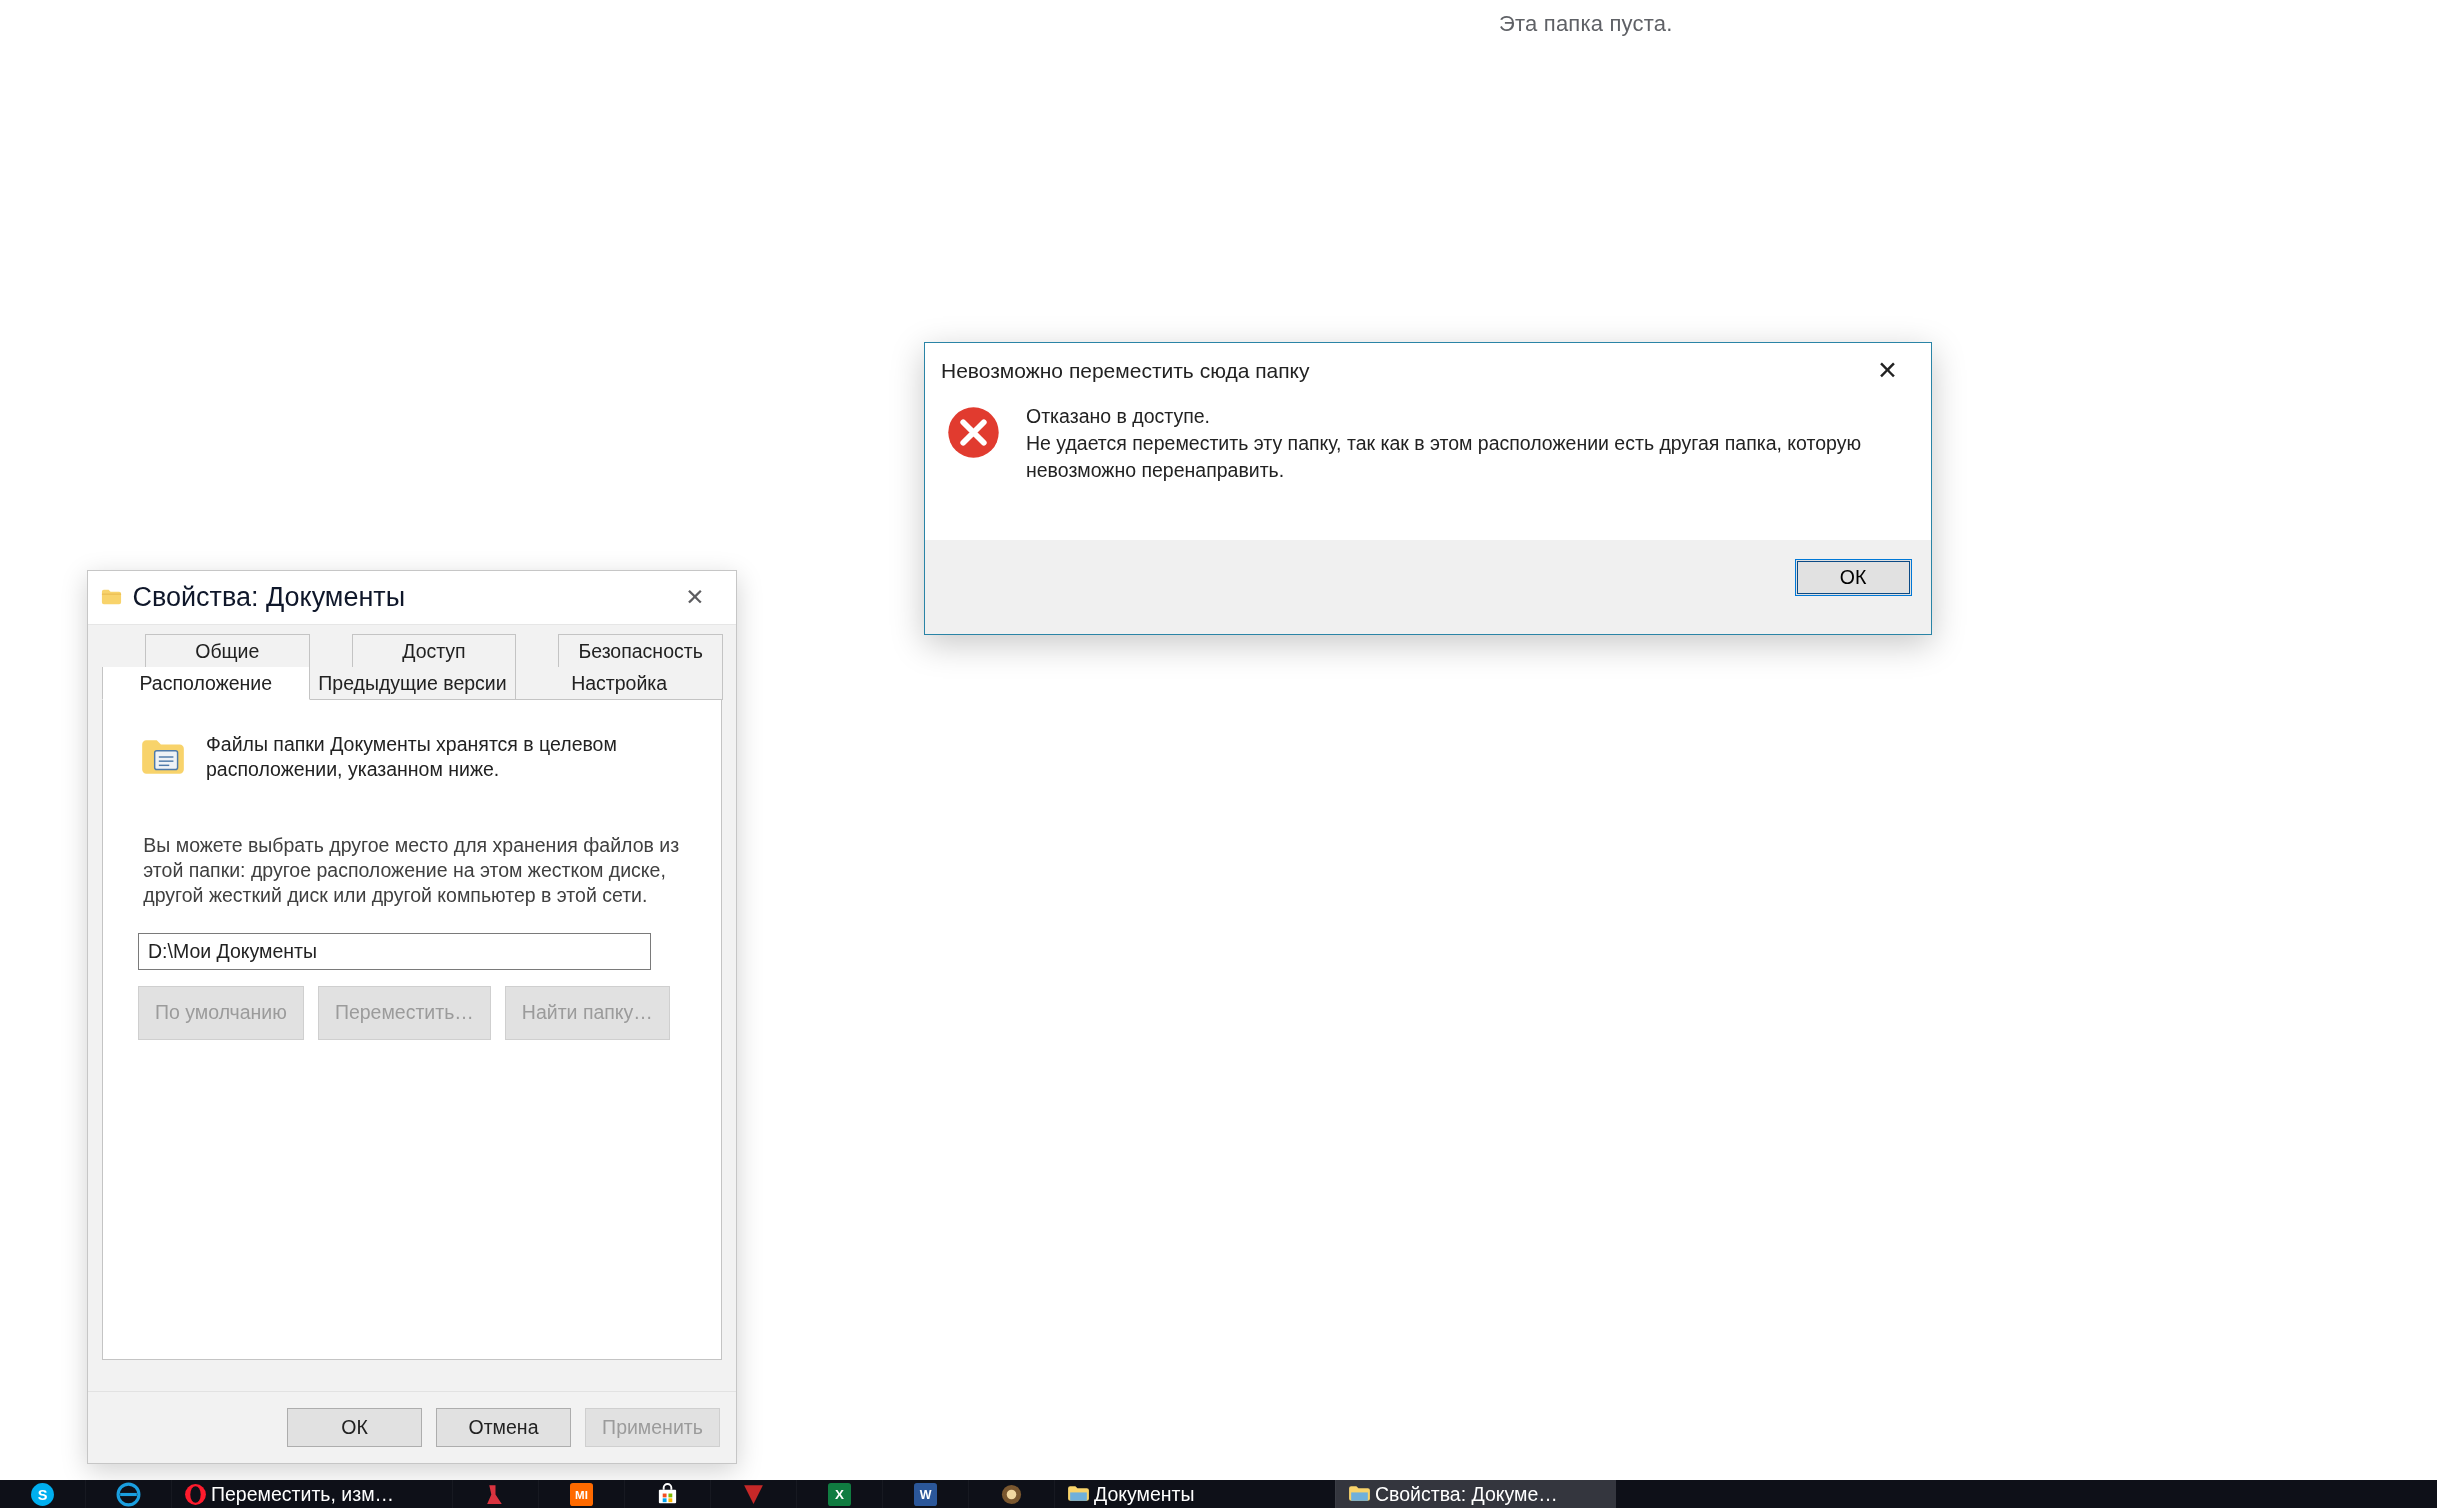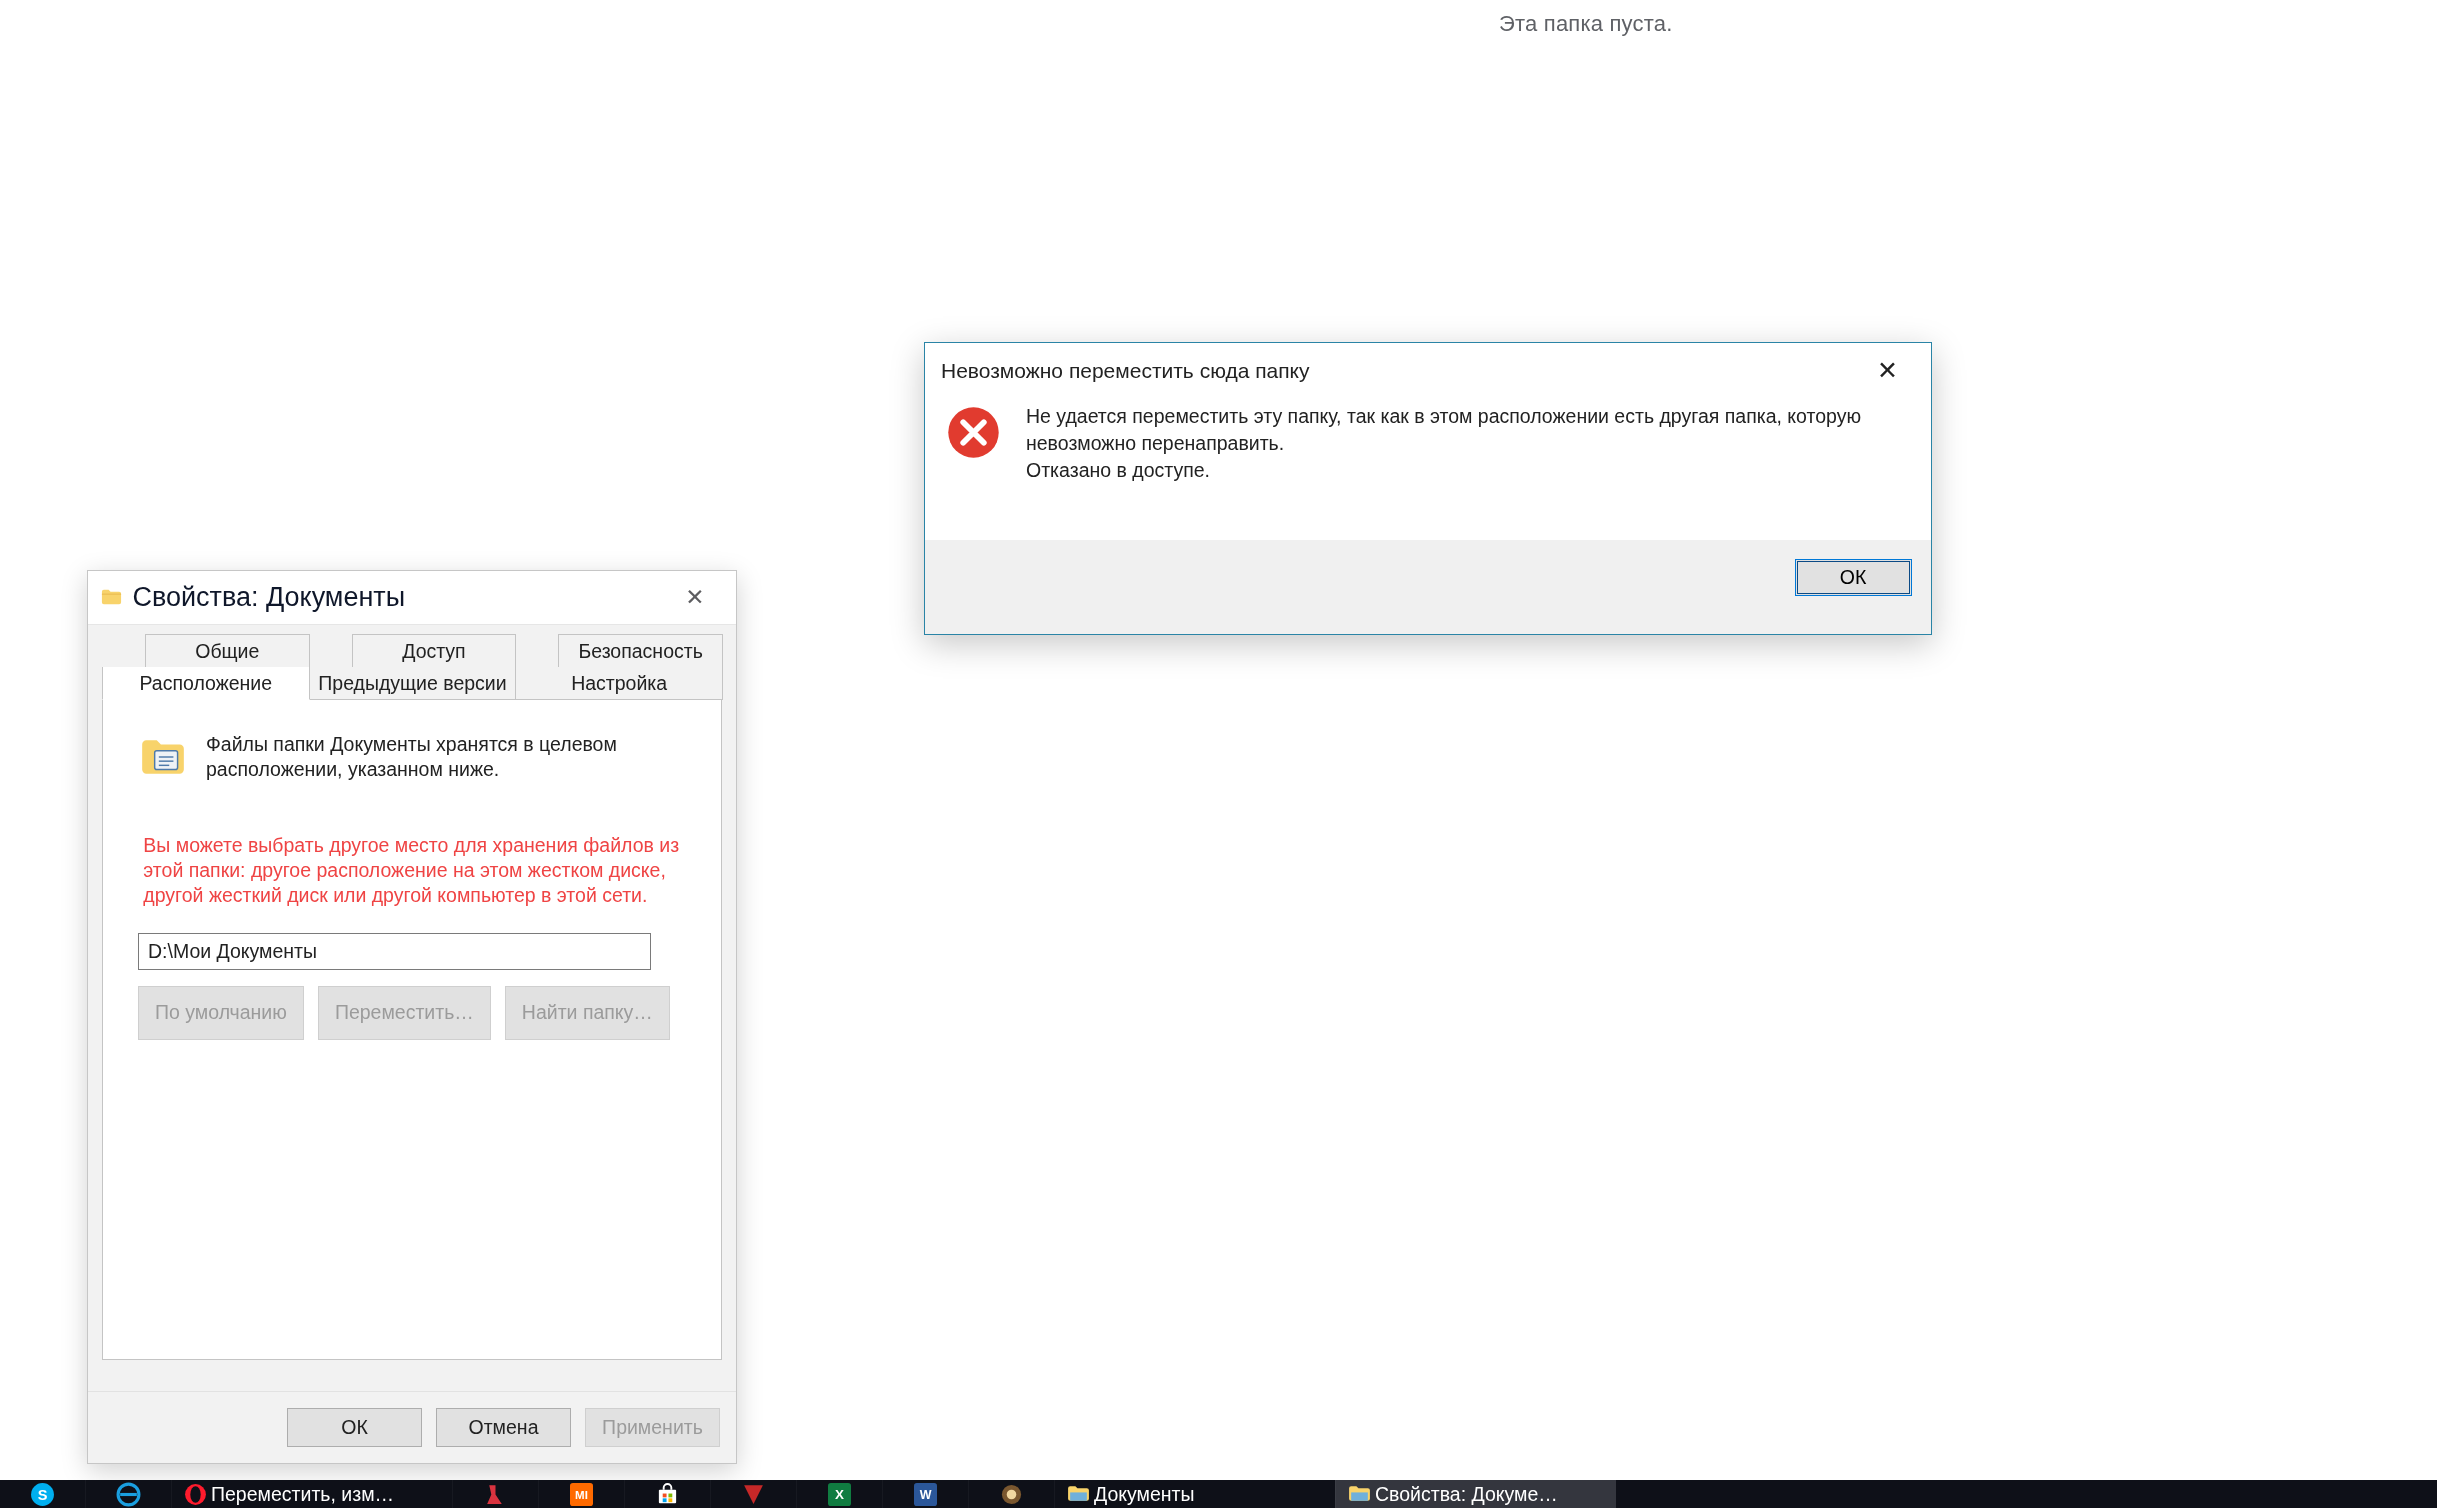--- a/index.html
+++ b/index.html
@@ -114,21 +114,21 @@
   .panel-head .big-folder { width: 50px; height: 50px; flex: 0 0 auto; }
   .panel-head .desc {
     font-size: 19.5px;
     color: #222;
     line-height: 1.28;
   }
   .panel-note {
     margin-top: 51px;
     margin-left: 5.3px;
     font-size: 19.5px;
-    color: #ef4444;
+    color: #404040;
     line-height: 1.28;
   }
   .path-input {
     margin-top: 25px;
     width: 513px;
     height: 37px;
     border: 0.9px solid #7a7a7a;
     font-size: 19.5px;
     padding: 8px 9px;
     box-sizing: border-box;
@@ -362,22 +362,22 @@
     <span class="close-x">✕</span>
   </div>
   <div class="mbody">
     <span class="err-icon">
       <svg viewBox="0 0 48 48" width="55" height="55">
         <circle cx="24" cy="24" r="22" fill="#e13b2f"></circle>
         <path d="M15 15 L33 33 M33 15 L15 33" stroke="#ffffff" stroke-width="5" stroke-linecap="round"></path>
       </svg>
     </span>
     <div class="err-text">
+      <div>Отказано в доступе.</div>
       <div>Не удается переместить эту папку, так как в этом расположении есть другая папка, которую невозможно перенаправить.</div>
-      <div>Отказано в доступе.</div>
     </div>
   </div>
   <div class="mfoot">
     <button class="ok-btn">ОК</button>
   </div>
 </div>
 
 <div class="taskbar">
   <div class="tbtn">
     <span class="ticon">

